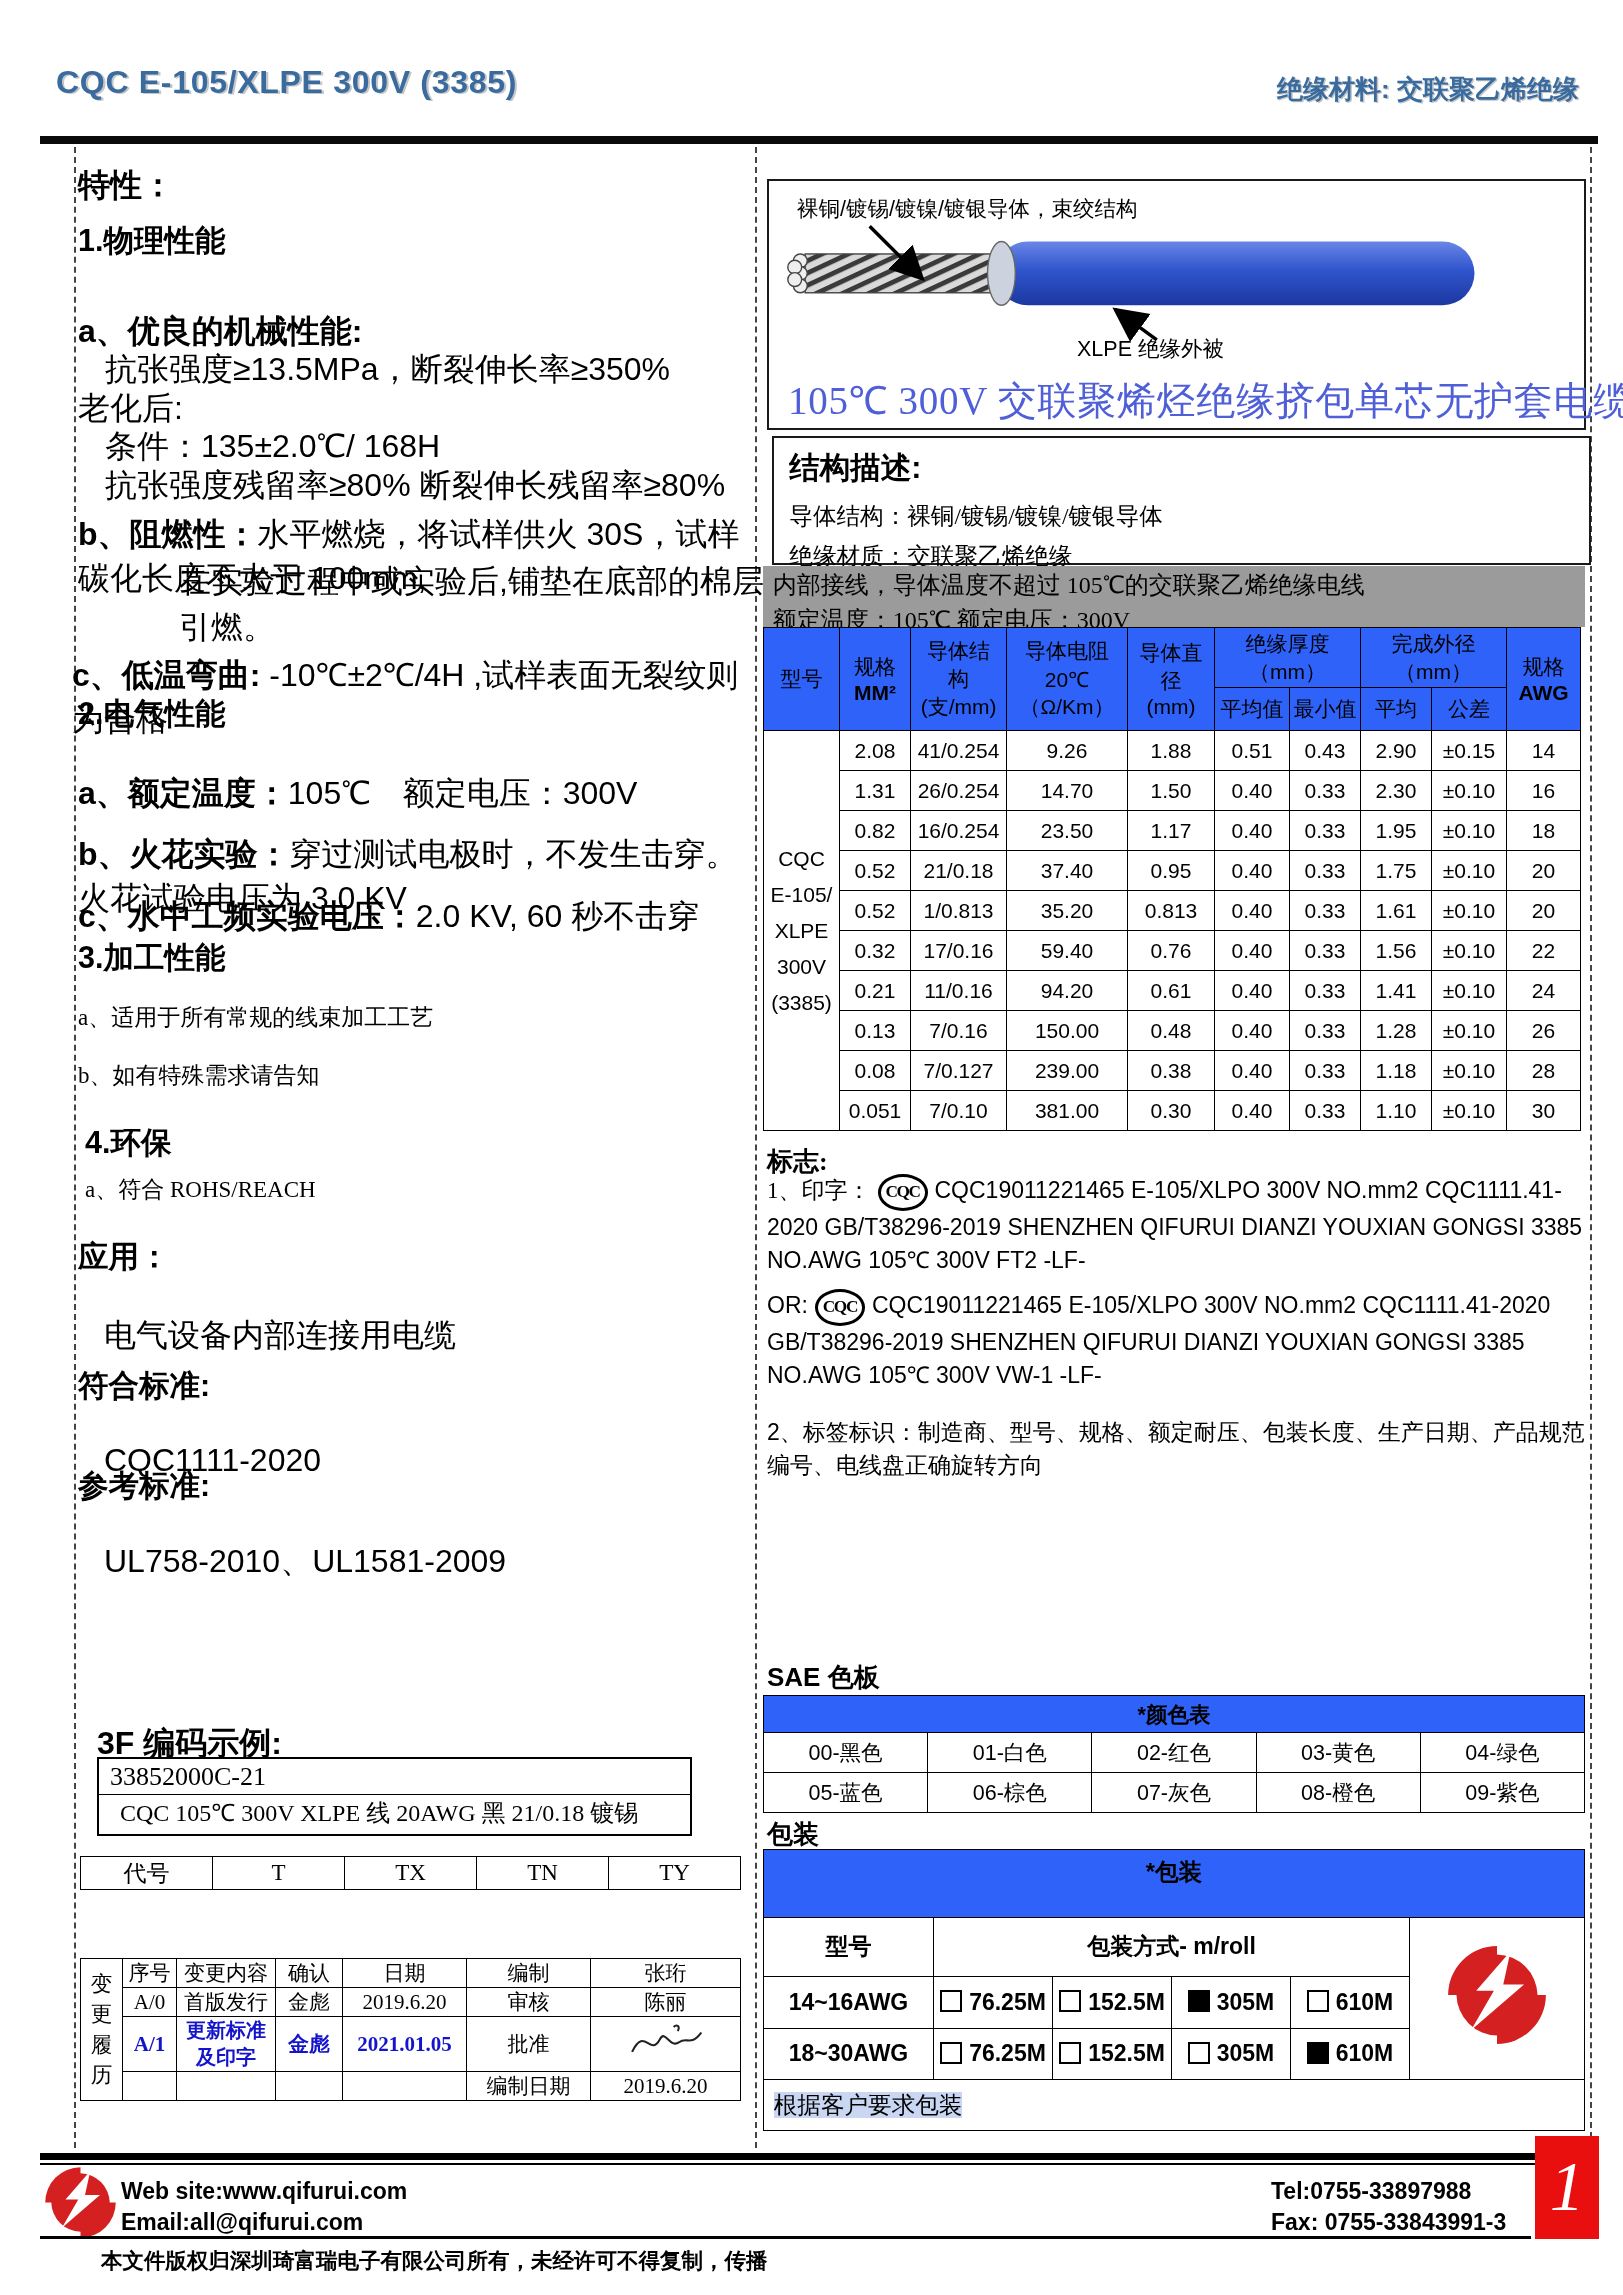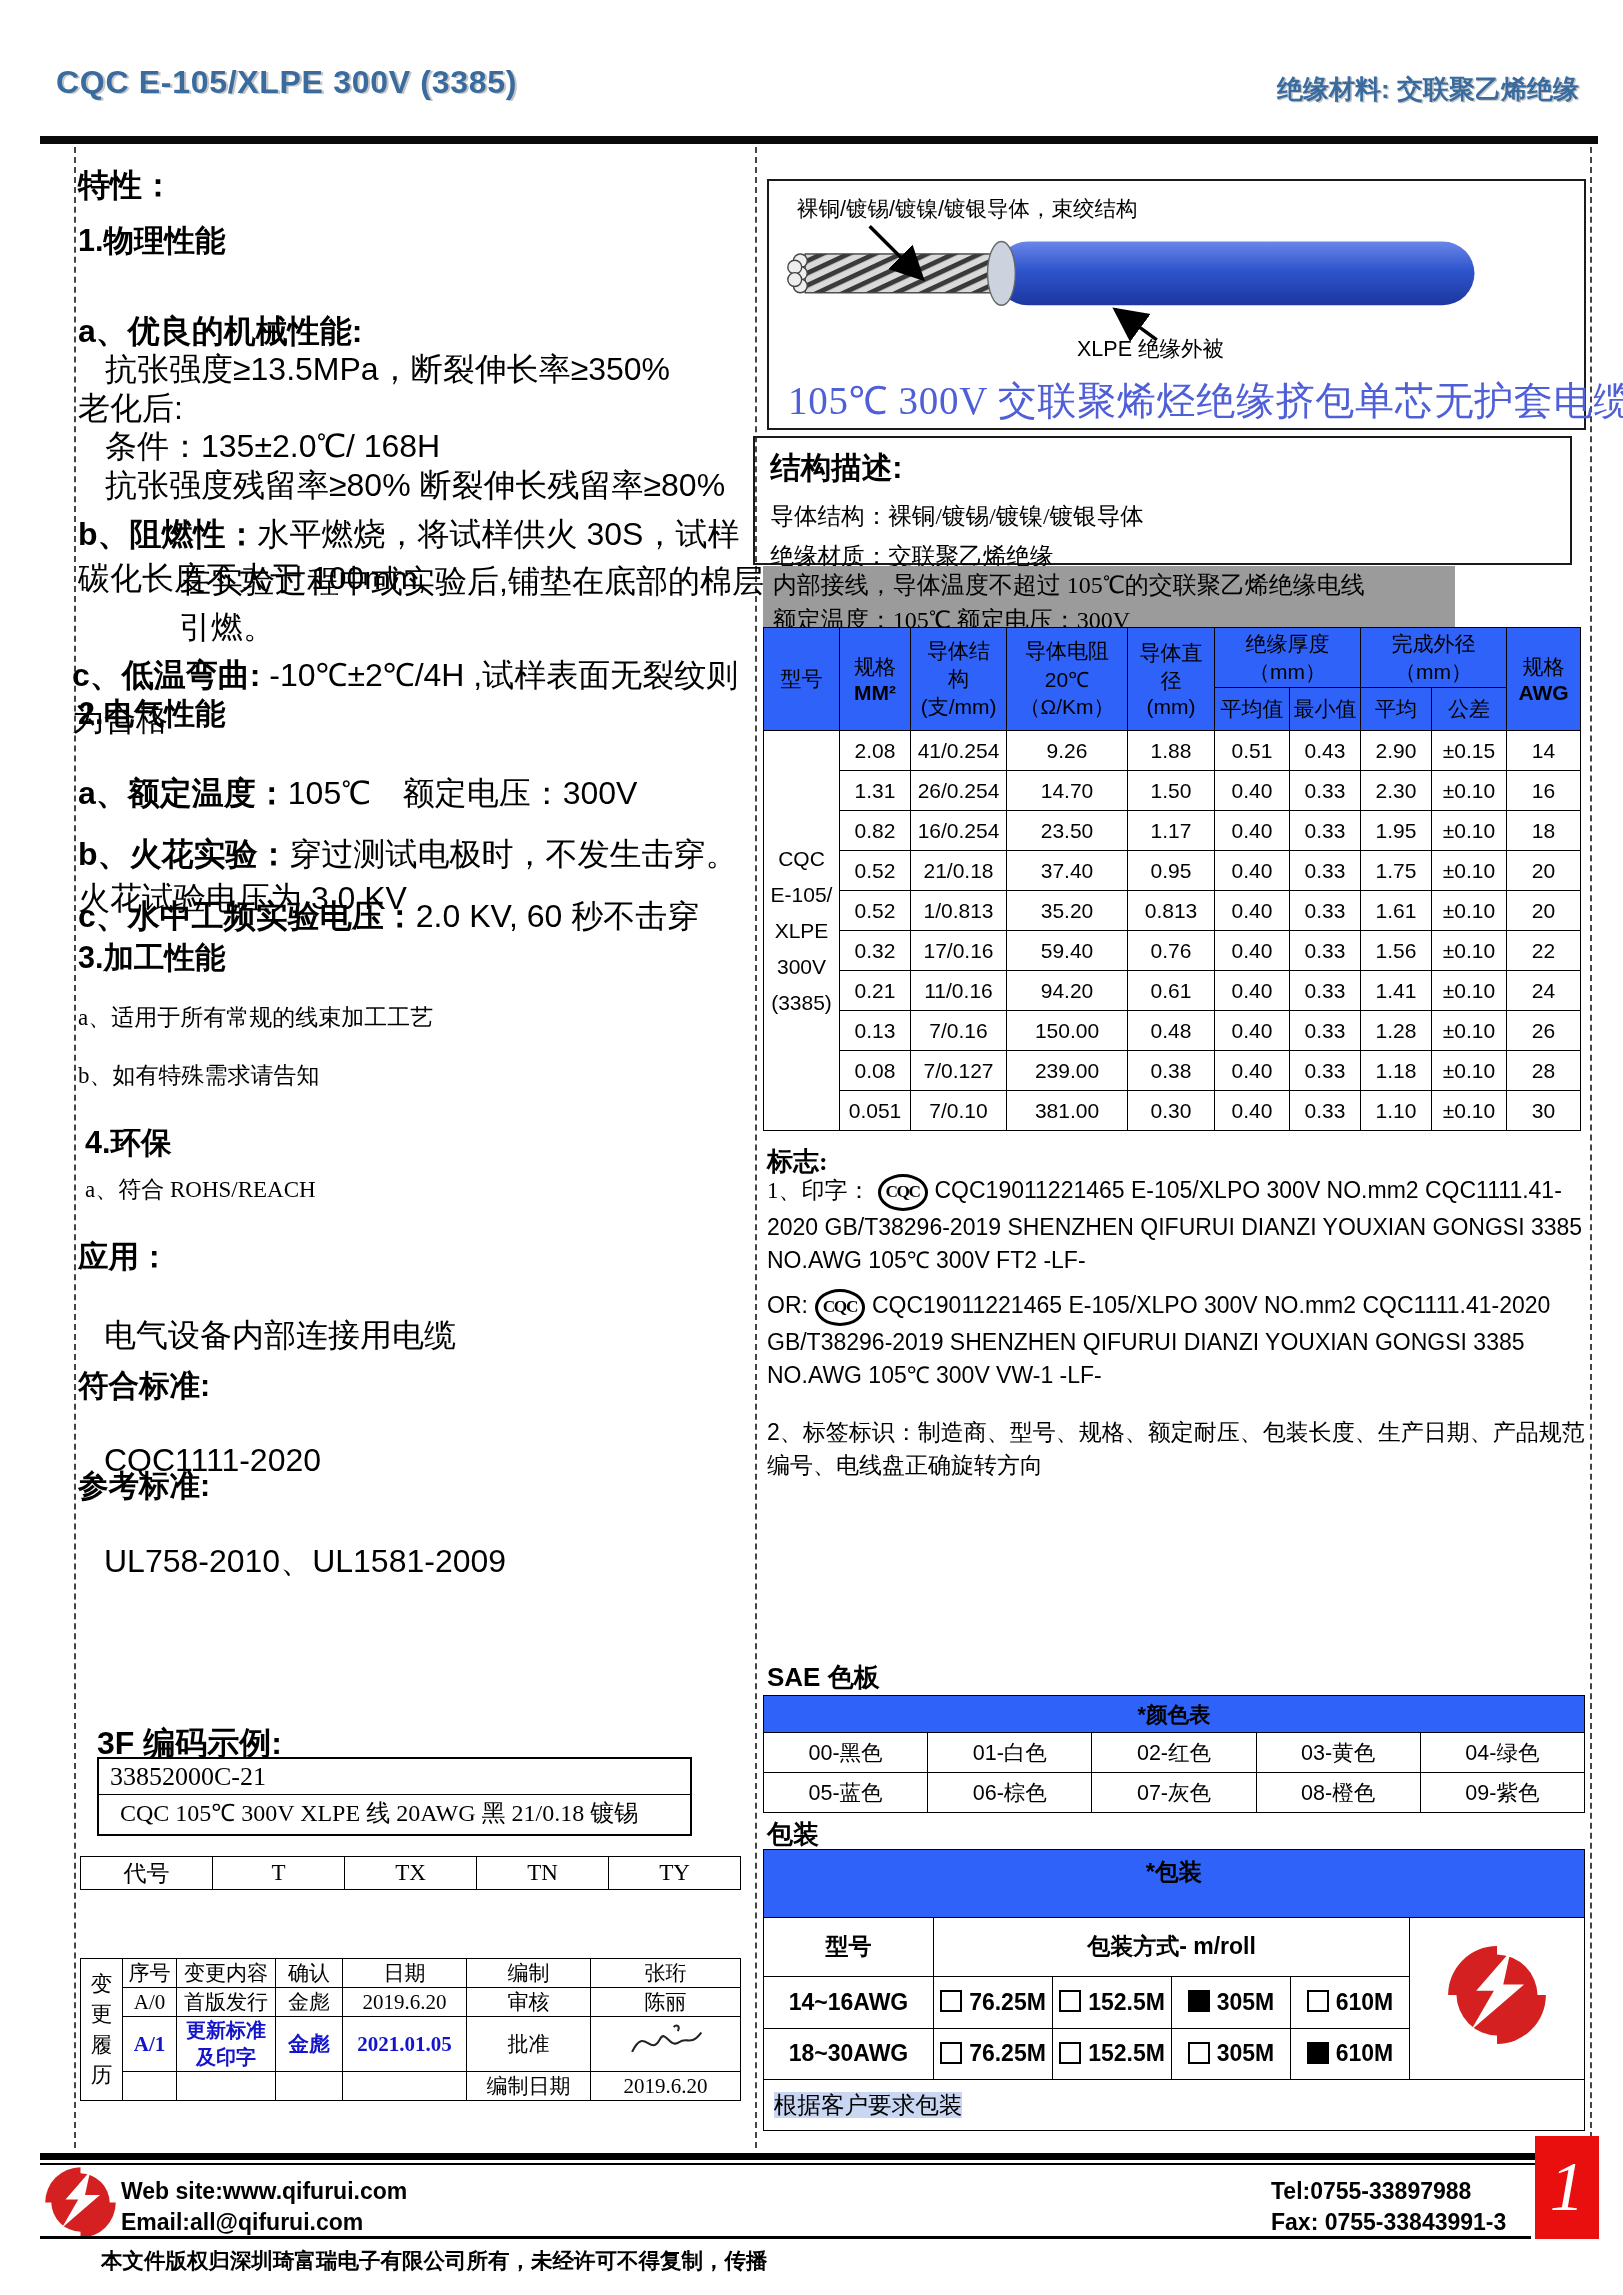--- a/index.html
+++ b/index.html
@@ -26,22 +26,22 @@
   td,th{border:1.4px solid #000;text-align:center;vertical-align:middle;padding:0;overflow:hidden;font-weight:normal;}
   #dtable{left:80px;top:1856px;width:659px;font-family:"Liberation Serif",serif;font-size:23px;}
   #rtable{left:80px;top:1958px;width:659px;font-family:"Liberation Serif",serif;font-size:21px;}
   .blue-t{color:#1414cc;font-weight:bold;}
   .cb{display:inline-block;width:16.7px;height:16.7px;border:2.1px solid #000;vertical-align:-2.8px;margin-right:4.2px;text-align:center;line-height:15.3px;font-size:16px;font-weight:bold;font-family:"Liberation Sans",sans-serif;}
   .box{display:inline-block;width:18px;height:18px;border:2.1px solid #000;vertical-align:-2.8px;margin-right:7px;}
   .box.filled{background:#000;}
   .vert{width:23.6px;margin:0 auto;word-break:break-all;line-height:30.5px;font-size:21.5px;}
   
   .diagbox{left:767px;top:179px;width:815px;height:247px;border:2.1px solid #1a1a1a;}
-  .structbox{left:753px;top:436px;width:815px;height:125px;border:2.1px solid #1a1a1a;}
-  .grayband{left:763px;top:566px;width:692px;height:61px;background:#9b9b9b;font-family:"Liberation Serif",serif;}
+  .structbox{left:772px;top:436px;width:815px;height:125px;border:2.1px solid #1a1a1a;}
+  .grayband{left:763px;top:566px;width:822px;height:61px;background:#9b9b9b;font-family:"Liberation Serif",serif;}
   .grayband div{padding-left:9.7px;font-size:24px;}
   #spec{left:763px;top:627px;width:817px;font-size:21px;background:#fff;}
   #spec thead th{background:#2f62f8;font-size:21px;}
   #spec .mm{font-weight:bold;}
   .model-cell div{line-height:36px;font-size:21px;}
   #ctable{left:763px;top:1695px;width:822px;font-size:21.5px;}
   #ctable .chead{background:#2f62f8;height:36px;font-weight:bold;}
   #ptable{left:763px;top:1849px;width:822px;font-size:23px;}
   #ptable .phead{background:#2f62f8;height:61px;vertical-align:top;font-weight:bold;padding-top:5.6px;font-size:23.6px;}
   .note-hl{background:#c9d7f2;}

